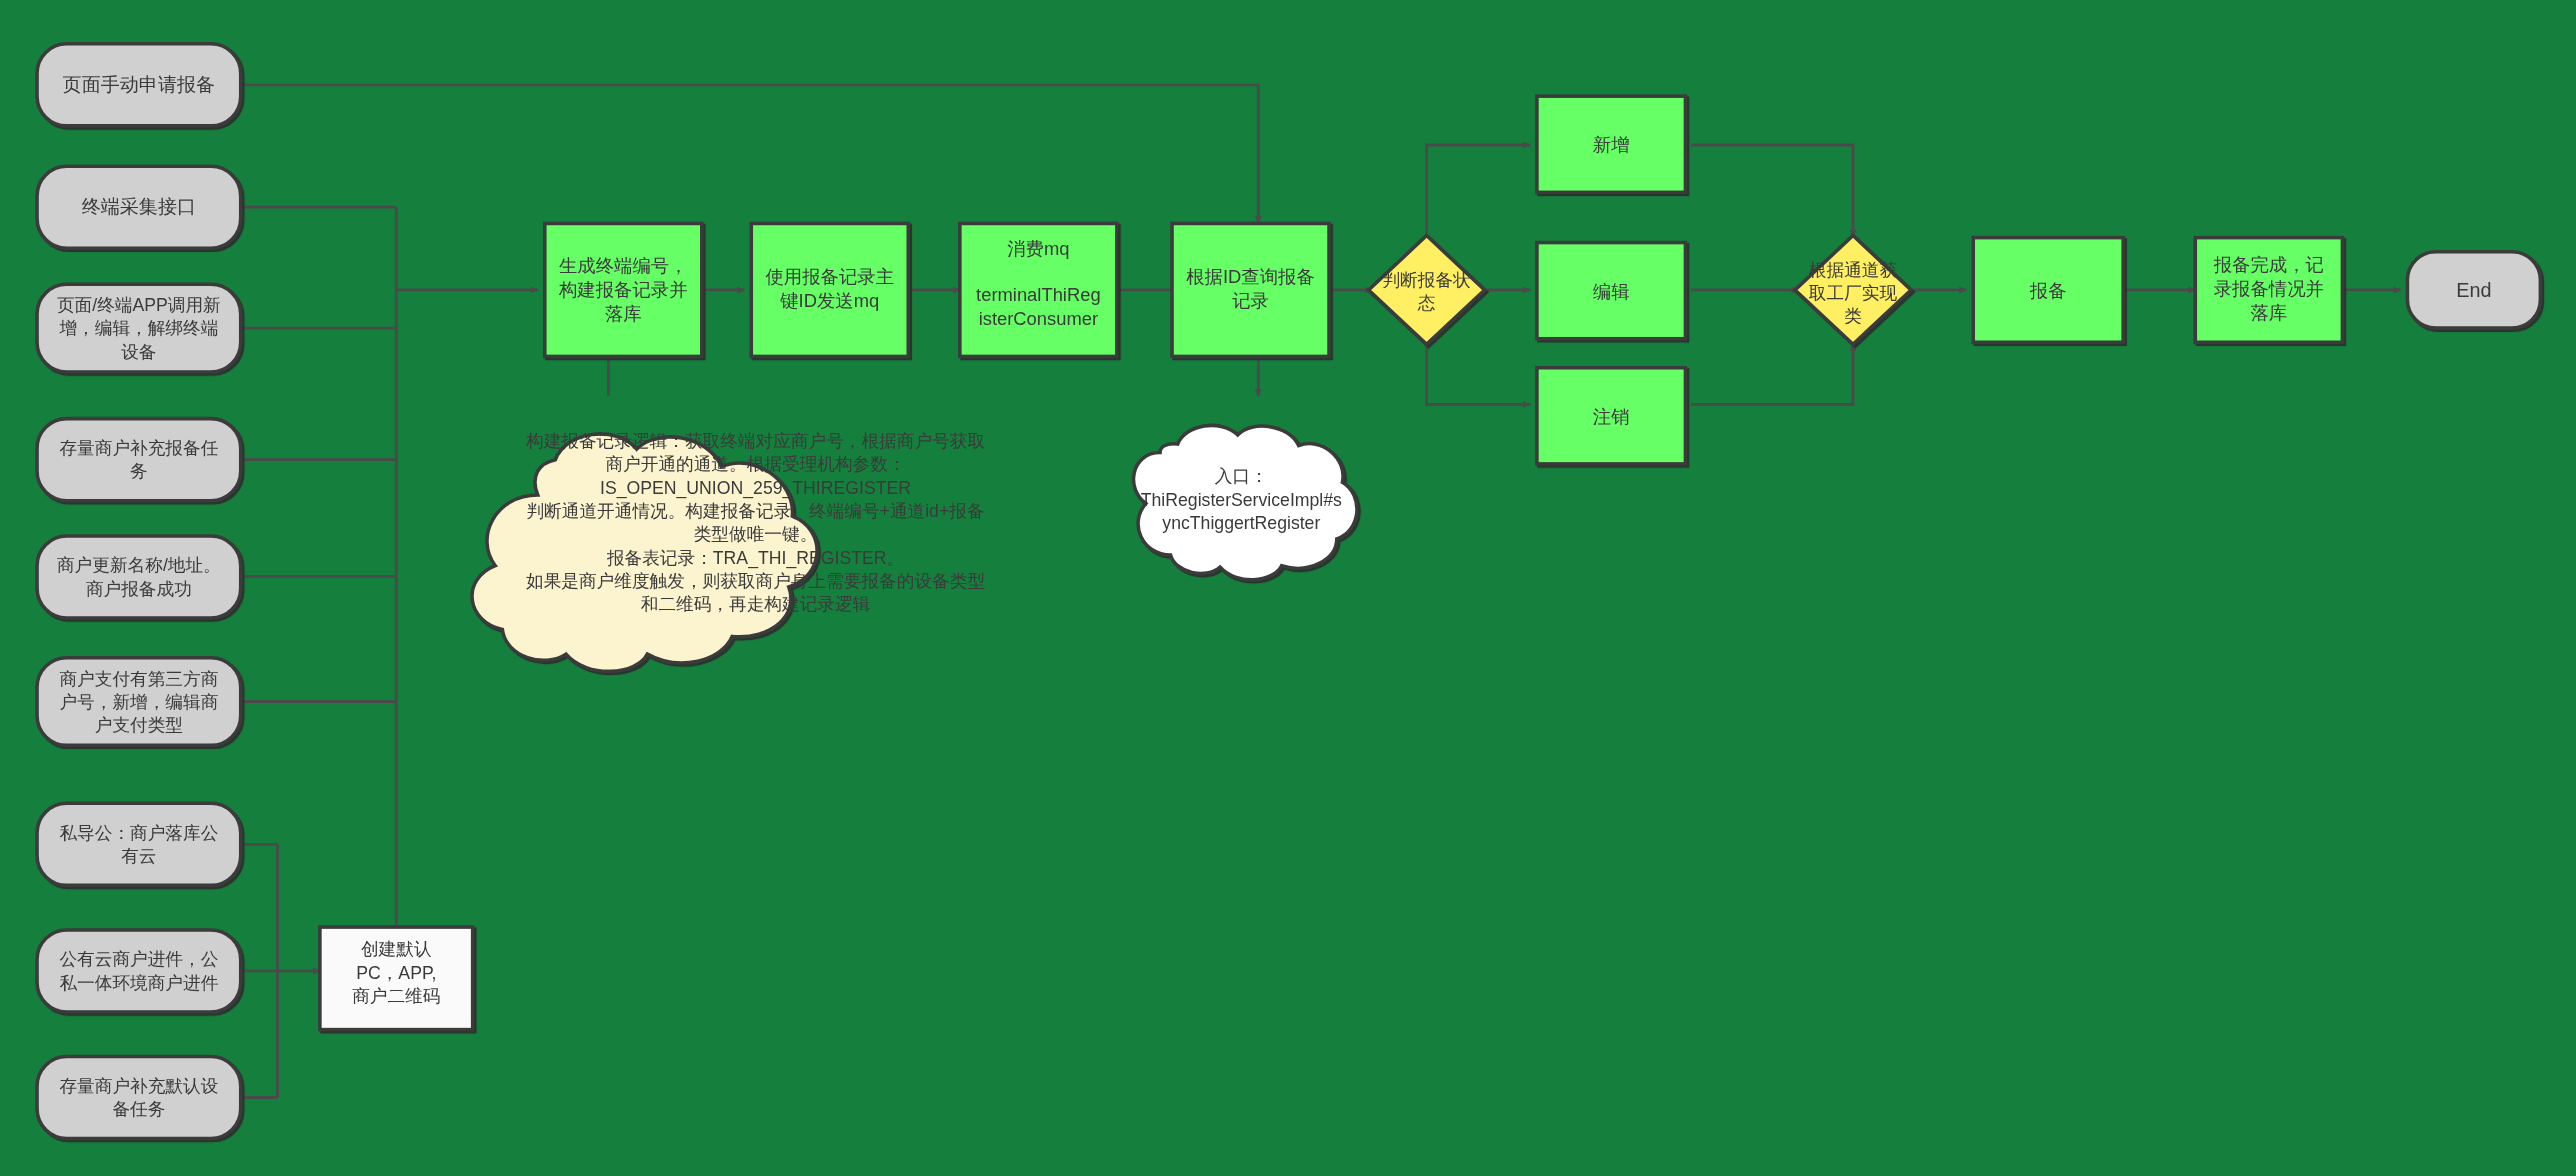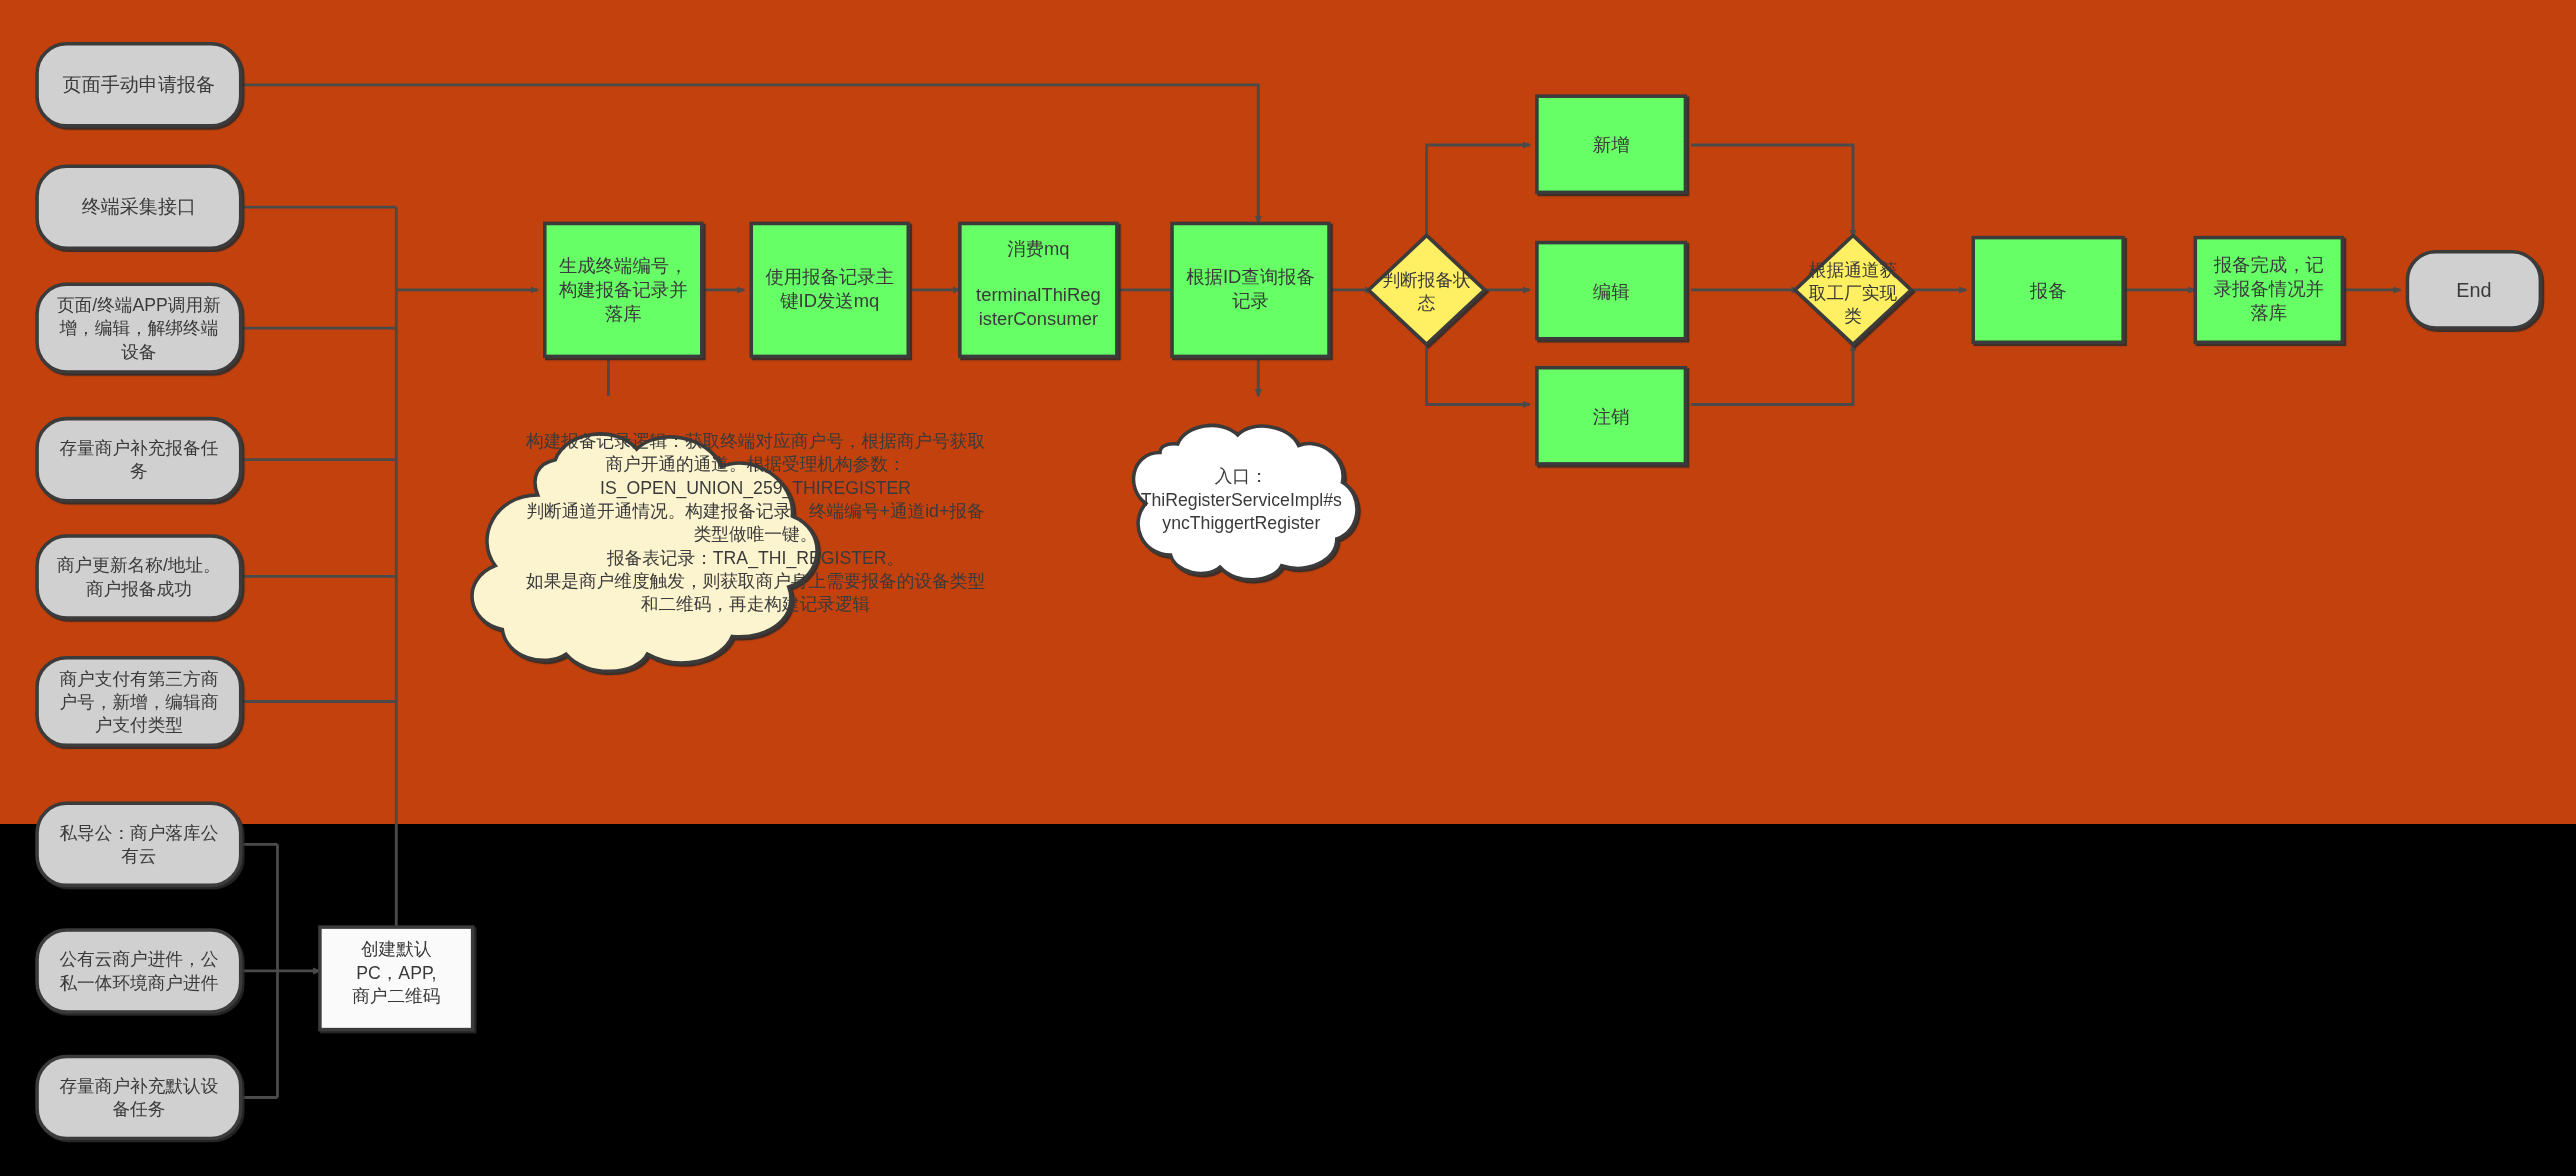--- a/index.html
+++ b/index.html
@@ -1,18 +1,18 @@
 <!DOCTYPE html>
 <html style="font-size:11.3px"><head>
 <meta charset="utf-8">
 <style>
   html,body{margin:0;padding:0;background:#000;}
   body{width:2576px;height:1176px;overflow:hidden;
        font-family:"Liberation Sans","DejaVu Sans",sans-serif;}
-  #stage{position:relative;width:2576px;height:824px;background:#c2410c;}
+  #stage{position:relative;width:2576px;height:1176px;background:#15803d;}
   svg{position:absolute;top:0;left:0;width:2576px;height:1176px;}
   .nd-text{font-family:"Liberation Sans","DejaVu Sans",sans-serif;fill:#3a3a3a;}
 </style>
 </head>
 <body>
 
 <div id="stage">
   <svg viewBox="0 0 3642 1663" xmlns="http://www.w3.org/2000/svg">
     <defs>
       <marker id="arw" markerWidth="12" markerHeight="12" refX="10" refY="5" orient="auto" markerUnits="userSpaceOnUse">

